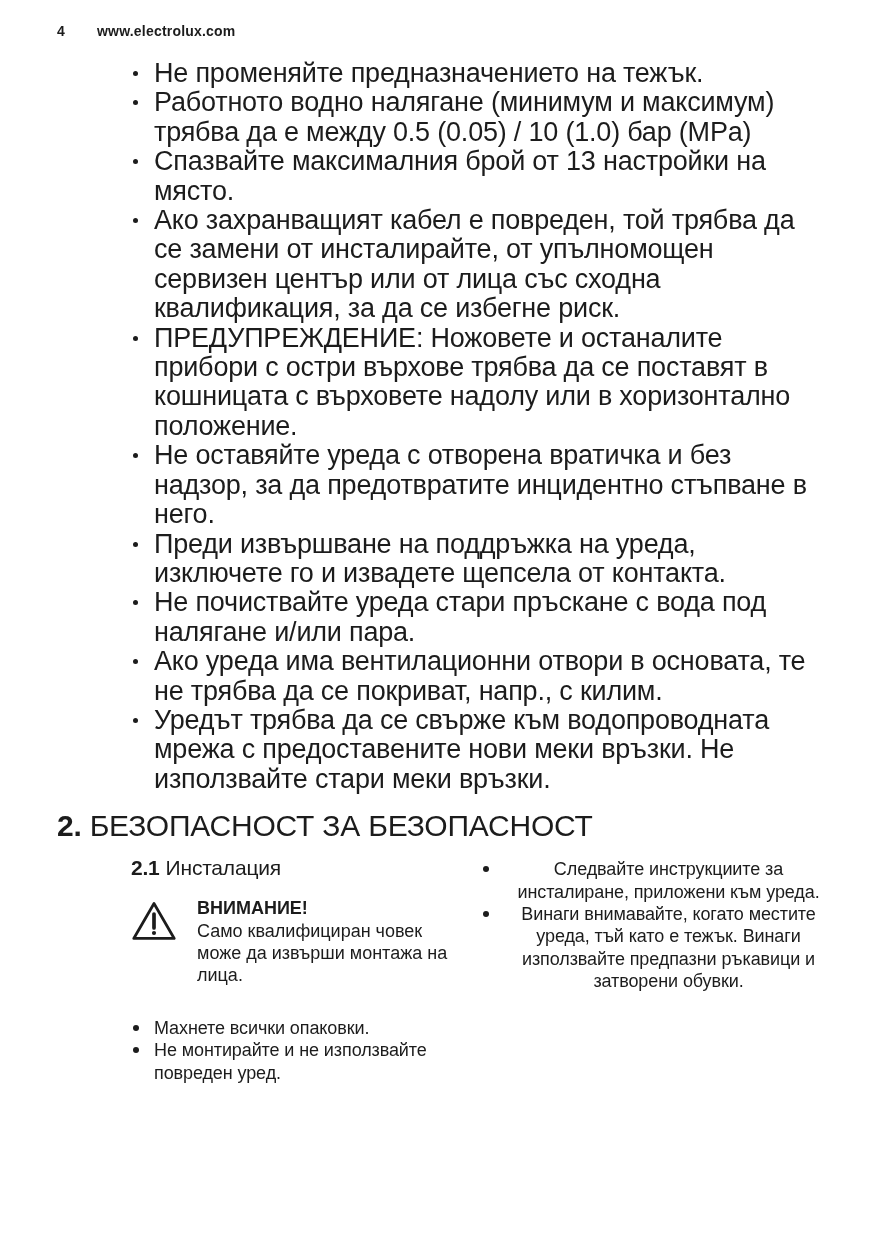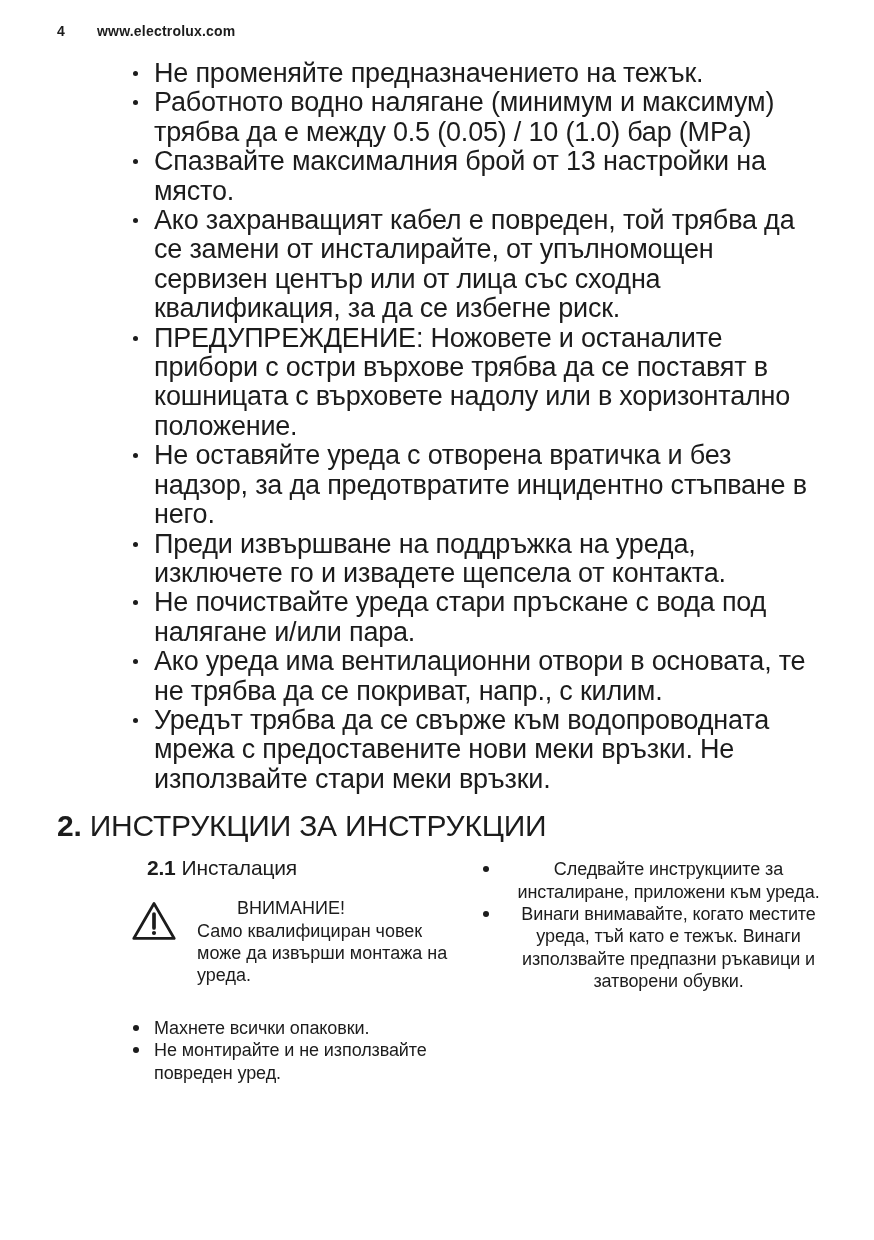--- a/index.html
+++ b/index.html
@@ -67,37 +67,36 @@
     margin-top: 13px;
     margin-left: 131px;
   }
   .col-left  { width: 318px; }
   .col-right { width: 352px; margin-left: 32px; padding-top: 2px; text-align: center; }
 
   h2.sub-heading {
     font-size: 21px;
     font-weight: normal;
     letter-spacing: -0.2px;
-    margin-left: 16px;
   }
   h2.sub-heading .sub-num { font-weight: bold; margin-right: 6px; }
 
   
   .warning-box {
     display: flex;
     margin-top: 17px;
   }
   .warning-icon-wrap {
     width: 66px;
     flex: 0 0 66px;
     padding-top: 3px;
   }
   .warning-icon-wrap svg { display: block; }
   .warning-text { width: 252px; font-size: 18px; line-height: 22.4px; }
-  .warning-title { font-weight: normal; margin-left: 40px; }
+  .warning-title { font-weight: bold; }
 
   
   ul.col-list { list-style: none; }
   .col-left ul.col-list { margin-top: 30px; }
   ul.col-list > li {
     position: relative;
     padding-left: 23px;
     font-size: 18px;
     line-height: 22.4px;
     letter-spacing: -0.1px;
@@ -141,41 +140,41 @@
       <li><span>Преди извършване на поддръжка на уреда, изключете го и извадете щепсела от контакта.</span></li>
 
       <li><span>Не почиствайте уреда стари пръскане с вода под налягане и/или пара.</span></li>
 
       <li><span>Ако уреда има вентилационни отвори в основата, те не трябва да се покриват, напр., с килим.</span></li>
 
       <li><span>Уредът трябва да се свърже към водопроводната мрежа с предоставените нови меки връзки. Не използвайте стари меки връзки.</span></li>
     </ul>
 
   <h1 class="section-heading">
-    <span class="sec-num">2.</span><span>ИНСТРУКЦИИ ЗА ИНСТРУКЦИИ</span>
+    <span class="sec-num">2.</span><span>БЕЗОПАСНОСТ ЗА БЕЗОПАСНОСТ</span>
   </h1>
 
   <div class="columns">
 
     <div class="col-left">
       <h2 class="sub-heading">
         <span class="sub-num">2.1</span><span>Инсталация</span>
       </h2>
 
       <div class="warning-box">
         <div class="warning-icon-wrap">
           <svg width="46" height="42" viewBox="0 0 100 90" aria-hidden="true">
             <path d="M50 7 L94 83 L6 83 Z" fill="none" stroke="#1c1c1c" stroke-width="6" stroke-linejoin="round"></path>
             <path d="M50 30 L50 60" stroke="#1c1c1c" stroke-width="8" stroke-linecap="round"></path>
             <circle cx="50" cy="71" r="4.5" fill="#1c1c1c"></circle>
           </svg>
         </div>
         <div class="warning-text">
           <div class="warning-title">ВНИМАНИЕ!</div>
-          <div class="warning-body">Само квалифициран човек може да извърши монтажа на уреда.</div>
+          <div class="warning-body">Само квалифициран човек може да извърши монтажа на лица.</div>
         </div>
       </div>
 
       <ul class="col-list">
 
           <li><span>Махнете всички опаковки.</span></li>
 
           <li><span>Не монтирайте и не използвайте повреден уред.</span></li>
         </ul>
     </div>

